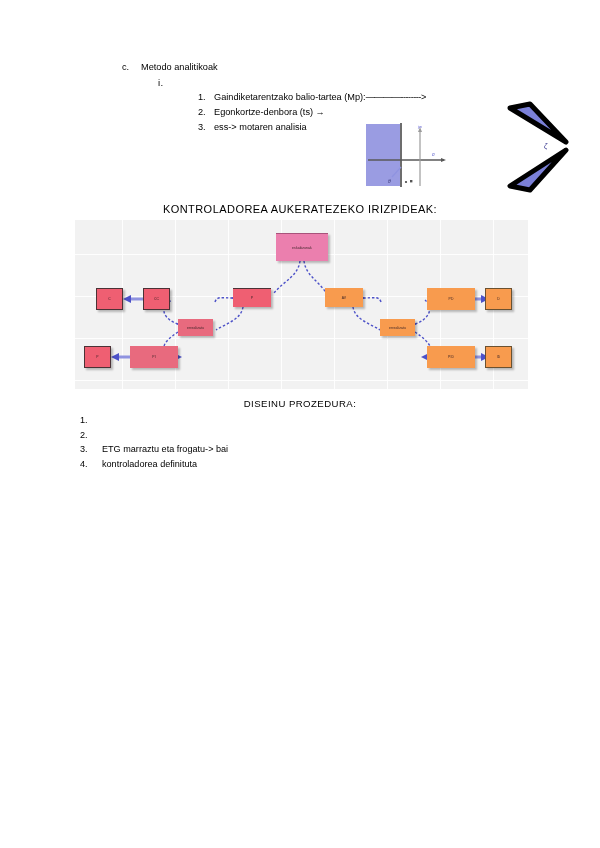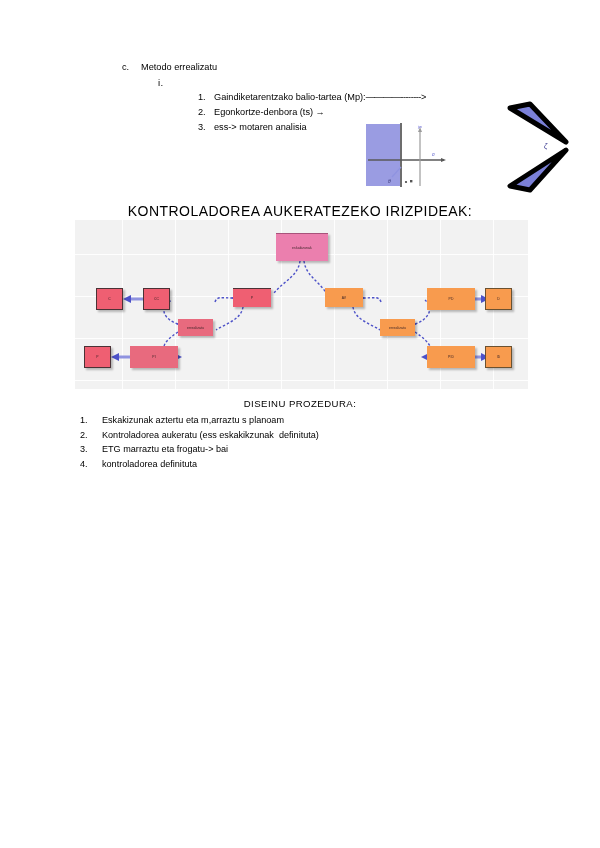--- a/index.html
+++ b/index.html
@@ -75,21 +75,21 @@
     height: 110px;
   }
 
   
   #chart-title {
     position: absolute;
     left: 0;
     top: 203px;
     width: 600px;
     text-align: center;
-    font-size: 14px;
+    font-size: 11px;
     letter-spacing: .45px;
   }
 
   
   #flowpanel {
     position: absolute;
     left: 75px;
     top: 220px;
     width: 453px;
     height: 169px;
@@ -157,21 +157,21 @@
 </style>
 </head>
 <body>
 
 <div id="page">
 
   <div id="outline">
 
     <div class="ol-row lvl-c">
       <span class="ol-marker">c.</span>
-      <span class="ol-text">Metodo errealizatu</span>
+      <span class="ol-text">Metodo analitikoak</span>
     </div>
 
     <div class="ol-row lvl-i">
       <span class="ol-marker">i.</span>
     </div>
 
     <div class="ol-row lvl-n">
       <span class="ol-marker">1.</span>
       <span class="ol-text">Gaindiketarentzako balio-tartea (Mp):</span>
       <span class="ol-text dashline">————--------&gt;</span>
@@ -260,25 +260,23 @@
     <div class="node orangeD" style="left:410px;top:68px;width:27px;height:22px;">D</div>
     <div class="node orange" style="left:352px;top:126px;width:48px;height:22px;">PID</div>
     <div class="node orangeD" style="left:410px;top:126px;width:27px;height:22px;">ID</div>
   </div>
 
   <div id="proc-title">DISEINU PROZEDURA:</div>
 
   <div id="proc-list">
     <div class="proc-row">
       <span class="proc-num">1.</span>
-      <span>Eskakizunak aztertu eta m,arraztu s planoam</span>
     </div>
     <div class="proc-row">
       <span class="proc-num">2.</span>
-      <span>Kontroladorea aukeratu (ess eskakikzunak  definituta)</span>
     </div>
     <div class="proc-row">
       <span class="proc-num">3.</span>
       <span>ETG marraztu eta frogatu-&gt; bai</span>
     </div>
     <div class="proc-row">
       <span class="proc-num">4.</span>
       <span>kontroladorea definituta</span>
     </div>
   </div>

